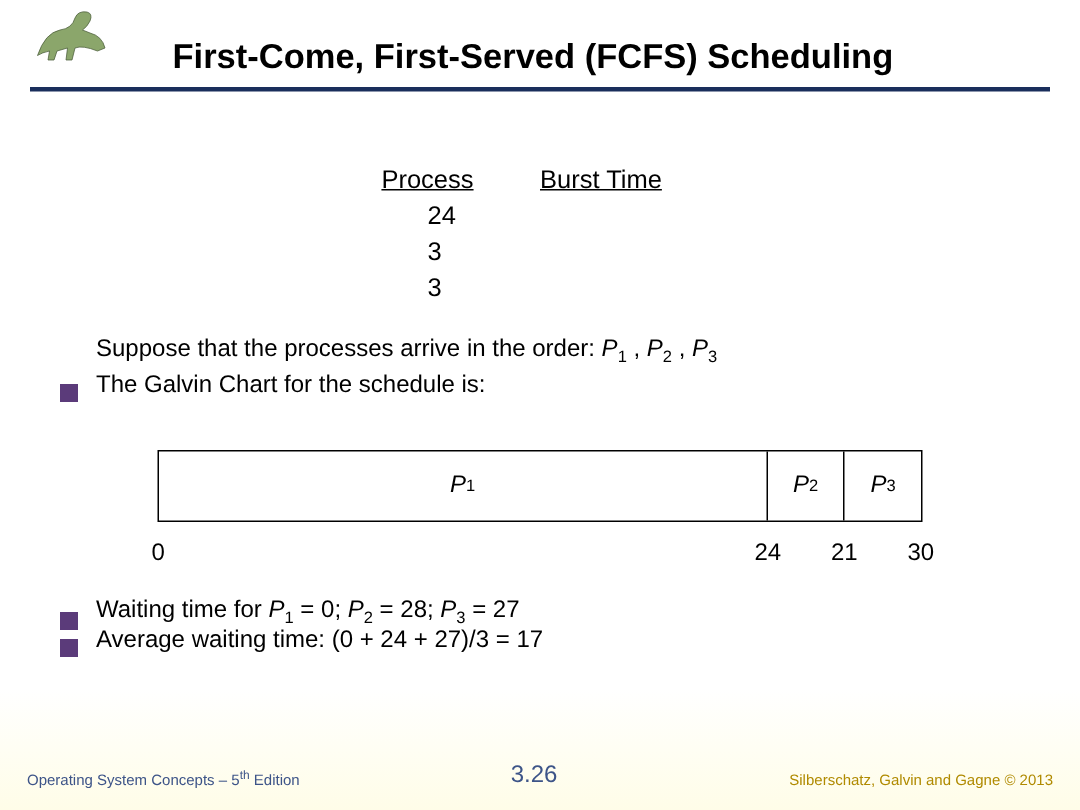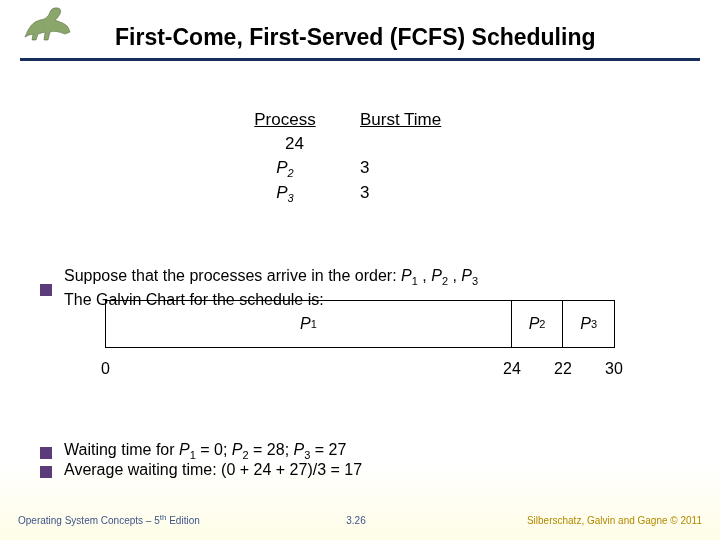--- a/index.html
+++ b/index.html
@@ -51,23 +51,22 @@
     }
     .col1 { width: 150px; text-align: center; }
     .col2 { width: 150px; text-align: left; }
     .th { text-decoration: underline; }
     .italic { font-style: italic; }
     .sub { font-size: 11px; vertical-align: sub; }
     .bullet-row {
       position: absolute;
       left: 40px;
       display: flex;
-      align-items: center;
+      align-items: flex-end;
       font-size: 16px;
-      margin-top: 43px;
     }
     .bullet-sq {
       width: 12px;
       height: 12px;
       background: #5b3b7a;
       margin-right: 12px;
       margin-top: 4px;
       flex-shrink: 0;
     }
     .bullet-text { max-width: 620px; line-height: 1.35; }
@@ -96,21 +95,21 @@
       left: 18px;
       font-size: 10px;
       color: #3d5488;
     }
     .footer-center {
       position: absolute;
       bottom: 14px;
       left: 0;
       width: 712px;
       text-align: center;
-      font-size: 10px;
+      font-size: 16px;
       color: #3d5488;
     }
     .footer-right {
       position: absolute;
       bottom: 14px;
       right: 18px;
       font-size: 10px;
       color: #b08a00;
     }
     .sup { font-size: 8px; vertical-align: super; }
@@ -129,25 +128,23 @@
 
 <div class="table-area">
   <div class="table-row">
     <div class="col1 th">Process</div>
     <div class="col2 th">Burst Time</div>
   </div>
   <div class="table-row">
     <div class="col2">24</div>
   </div>
   <div class="table-row">
-    <div class="col1 italic"><span>P</span><span class="sub">2</span></div>
     <div class="col2">3</div>
   </div>
   <div class="table-row">
-    <div class="col1 italic"><span>P</span><span class="sub">3</span></div>
     <div class="col2">3</div>
   </div>
 </div>
 
 <div class="bullet-row" style="top:222px">
   <div class="bullet-sq"></div>
   <div class="bullet-text">
     <span>Suppose that the processes arrive in the order: </span>
     <span class="italic">P</span><span class="sub">1</span><span> , </span>
     <span class="italic">P</span><span class="sub">2</span><span> , </span>
@@ -166,21 +163,21 @@
       <span class="italic">P</span>
         <span class="sub">2</span>
     </div>
     <div class="gantt-cell" style="width:51px">
       <span class="italic">P</span>
         <span class="sub">3</span>
     </div>
   </div>
   <div class="gantt-num" style="left:-4px">0</div>
   <div class="gantt-num" style="left:398px">24</div>
-  <div class="gantt-num" style="left:449px">22</div>
+  <div class="gantt-num" style="left:449px">21</div>
   <div class="gantt-num" style="left:500px">30</div>
 </div>
 
 <div class="bullet-row" style="top:396px">
   <div class="bullet-sq"></div>
   <div class="bullet-text">
     <span>Waiting time for </span>
     <span class="italic">P</span><span class="sub">1</span><span> = 0; </span>
     <span class="italic">P</span><span class="sub">2</span><span> = 28; </span>
     <span class="italic">P</span><span class="sub">3</span><span> = 27</span>
@@ -189,13 +186,13 @@
 
 <div class="bullet-row" style="top:416px">
   <div class="bullet-sq"></div>
   <div class="bullet-text">Average waiting time:  (0 + 24 + 27)/3 = 17</div>
 </div>
 
 <div class="footer-left">
   <span>Operating System Concepts – 5</span><span class="sup">th</span><span> Edition</span>
 </div>
 <div class="footer-center">3.26</div>
-<div class="footer-right">Silberschatz, Galvin and Gagne © 2011</div>
+<div class="footer-right">Silberschatz, Galvin and Gagne © 2013</div>
 
 </body></html>

